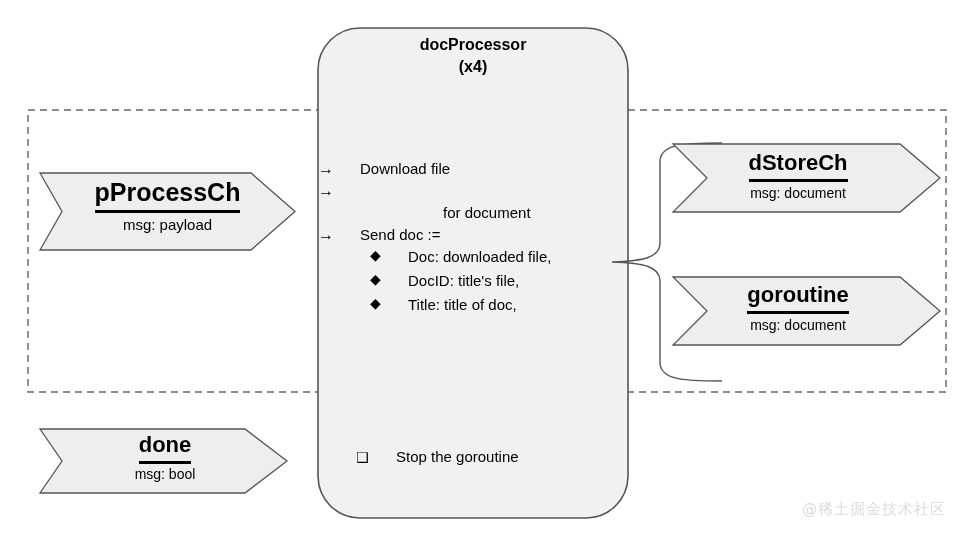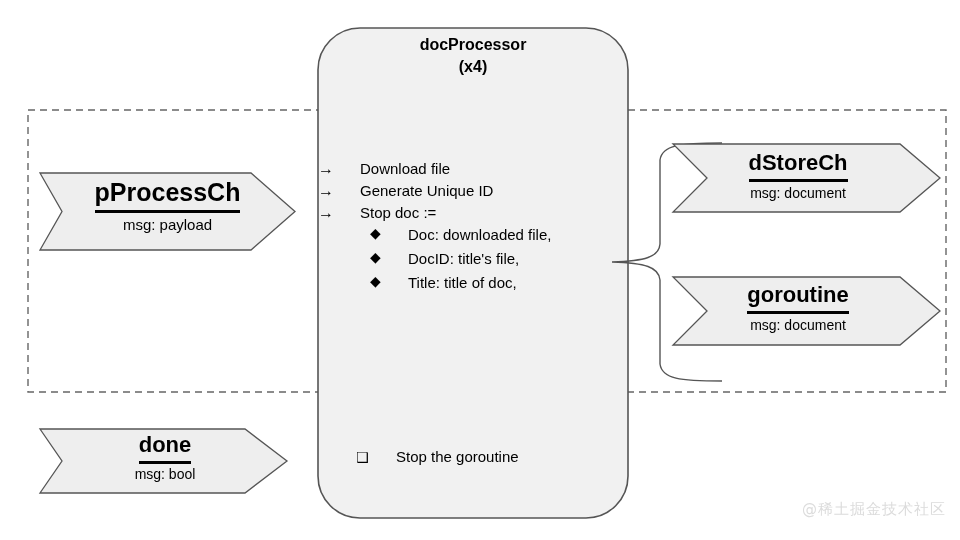--- a/index.html
+++ b/index.html
@@ -92,27 +92,29 @@
 
   <div class="txt steps">
 
     <div class="step-row">
       <span class="marker">→</span>
       <span class="label">Download file</span>
     </div>
 
     <div class="step-row">
       <span class="marker">→</span>
-      <span class="label">Generate Unique ID</span>
     </div>
 
+    <div class="step-cont">
+      <span class="label">for document</span>
+    </div>
 
     <div class="step-row">
       <span class="marker">→</span>
-      <span class="label">Stop doc :=</span>
+      <span class="label">Send doc :=</span>
     </div>
 
     <div class="sub-row">
       <span class="marker">◆</span>
       <span class="label">Doc: downloaded file,</span>
     </div>
 
     <div class="sub-row">
       <span class="marker">◆</span>
       <span class="label">DocID: title's file,</span>

